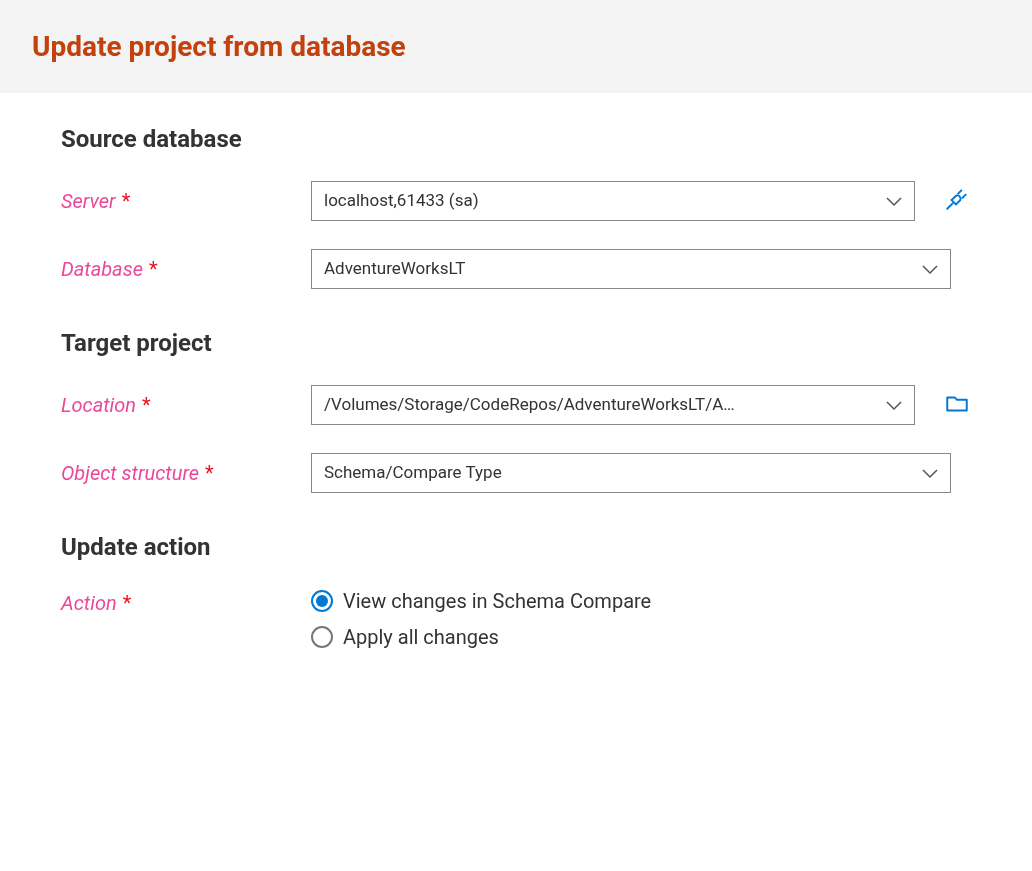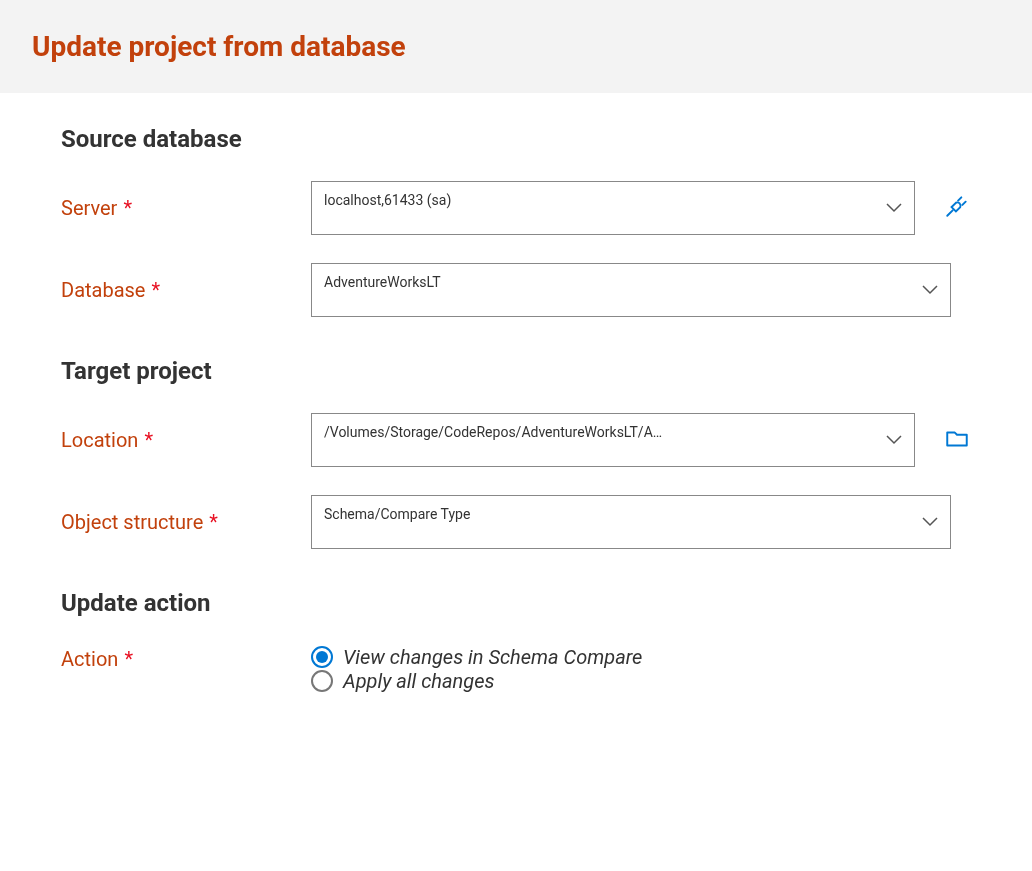--- a/index.html
+++ b/index.html
@@ -39,44 +39,45 @@
       margin-bottom: 28px;
     }
     .label-container {
       width: 250px;
       flex-shrink: 0;
       display: flex;
       align-items: center;
     }
     .form-label {
       font-size: 20px;
-      color: #c2410c;
+      color: #ec4899;
       font-weight: 400;
+      font-style: italic;
     }
     .required {
       color: #e81123;
       margin-left: 6px;
       font-size: 20px;
     }
     .select-container {
       flex: 1;
       max-width: 640px;
       position: relative;
     }
     .select-box {
       width: 100%;
       border: 1px solid #888;
       padding: 10px 40px 10px 12px;
-      font-size: 14px;
+      font-size: 17px;
       background: #fff;
       cursor: pointer;
       display: flex;
-      align-items: flex-start;
+      align-items: flex-end;
       position: relative;
-      height: 54px;
+      height: 40px;
       white-space: nowrap;
       overflow: hidden;
       text-overflow: ellipsis;
     }
     .chevron {
       position: absolute;
       right: 12px;
       top: 50%;
       transform: translateY(-50%);
       pointer-events: none;
@@ -97,22 +98,21 @@
     }
     .icon-btn svg {
       width: 26px;
       height: 26px;
       stroke: #0078d4;
       fill: none;
     }
     .radio-group {
       display: flex;
       flex-direction: column;
-      gap: 0;
-      font-style: italic;
+      gap: 12px;
     }
     .radio-row {
       display: flex;
       align-items: center;
       cursor: pointer;
     }
     .radio-circle {
       width: 22px;
       height: 22px;
       border-radius: 50%;

